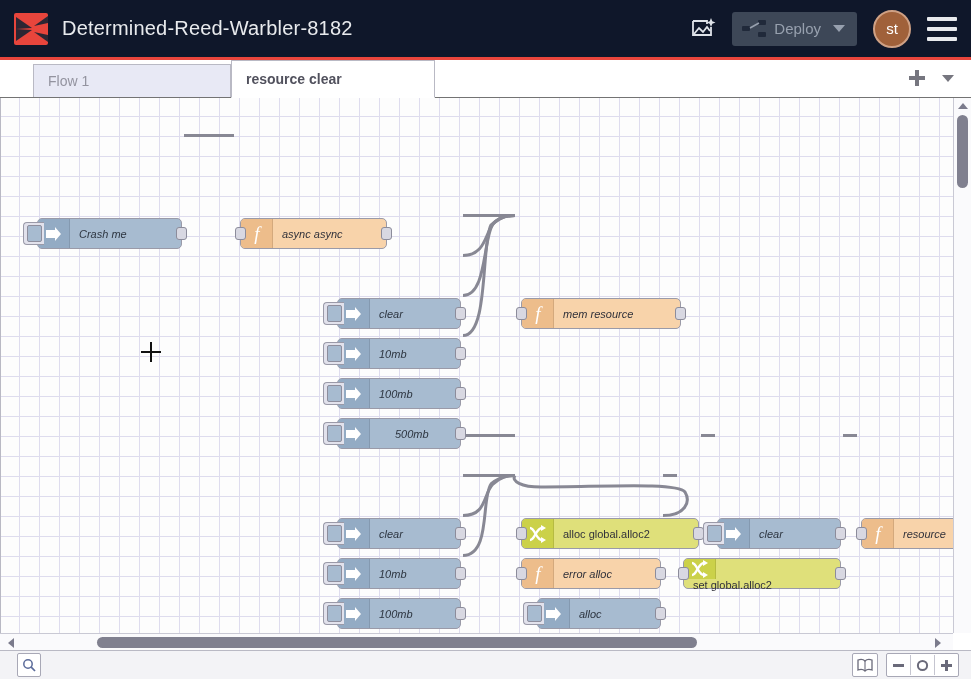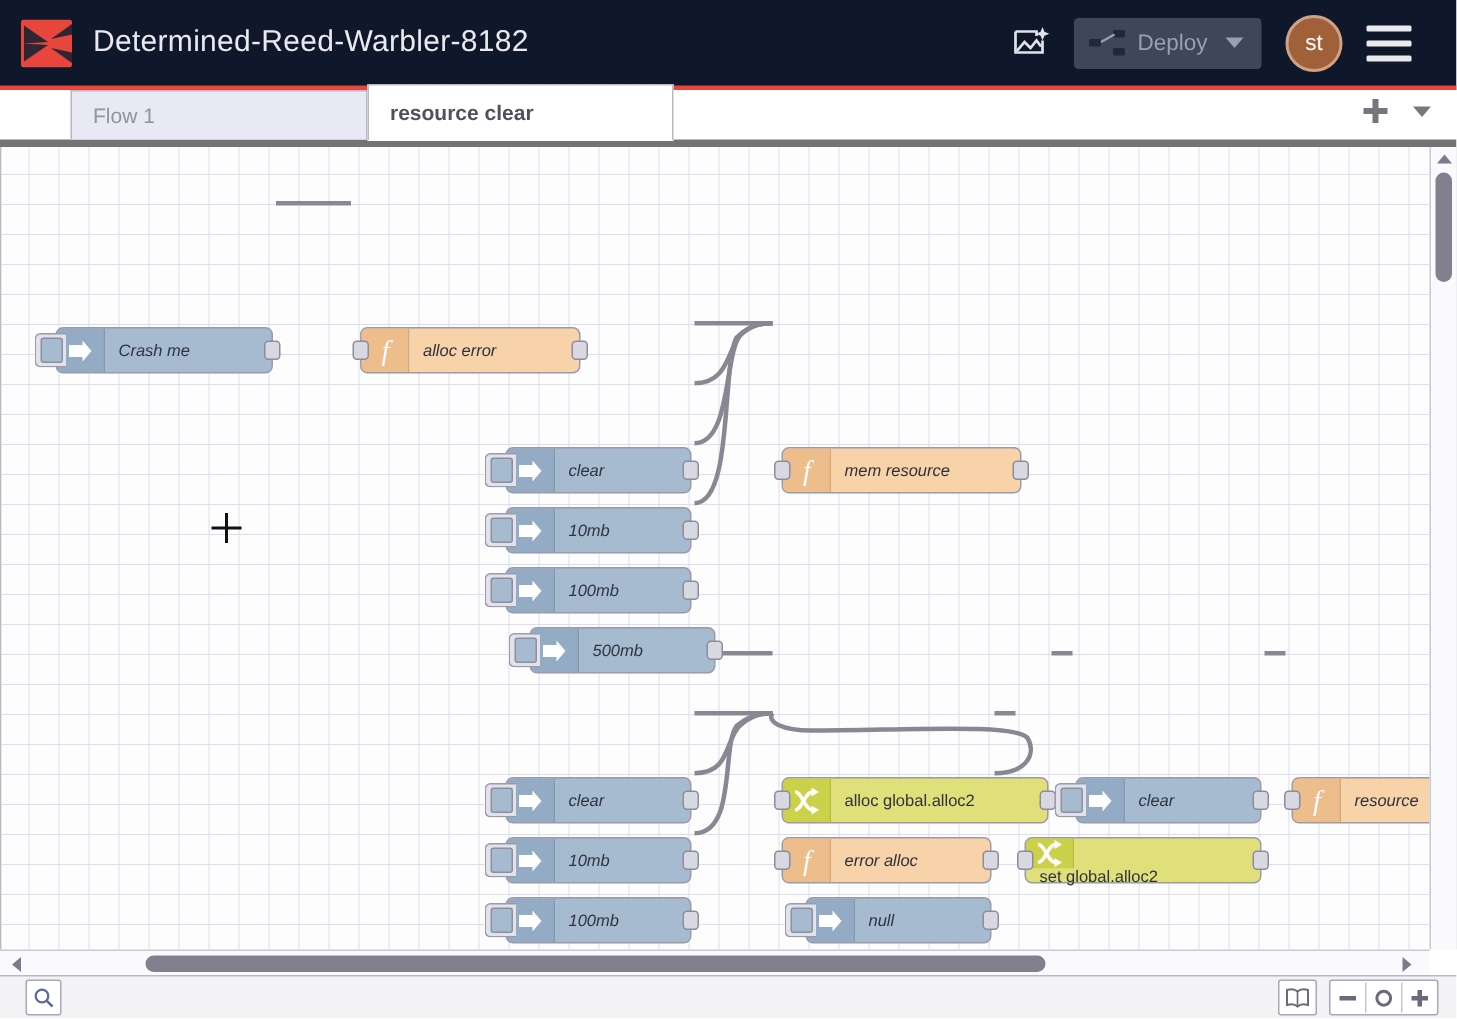--- a/index.html
+++ b/index.html
@@ -35,21 +35,21 @@
     margin-left: 14px;
     color: #e8eaed;
     font-size: 20px;
     letter-spacing: .2px;
     white-space: nowrap;
   }
   #header-right {
     margin-left: auto;
     display: flex; align-items: center;
     height: 100%;
-    padding-right: 30px;
+    padding-right: 14px;
   }
   .hdr-icon-btn {
     width: 42px; height: 42px;
     display: flex; align-items: center; justify-content: center;
     cursor: pointer;
   }
   #deploy-btn {
     margin-left: 8px;
     height: 34px;
     background: #3d4757;
@@ -92,23 +92,23 @@
   #hamburger span {
     display: block; height: 4px; width: 100%;
     background: #e8eaed; border-radius: 1px;
   }
 
   
   #tabbar {
     position: absolute; left: 0; top: 60px;
     width: 971px; height: 38px;
     background: #fff;
-    border-bottom: 5px solid #737373;
-    box-sizing: border-box;
-    display: flex; align-items: flex-end; padding-left: 14px;
+    border-bottom: 1px solid #737373;
+    box-sizing: border-box;
+    display: flex; align-items: flex-end;
   }
   .tab {
     height: 33px;
     box-sizing: border-box;
     display: flex; align-items: center;
     padding: 0 14px;
     font-size: 14px;
     cursor: pointer;
     white-space: nowrap;
     border: 1px solid #b9b9c4;
@@ -474,21 +474,21 @@
         <div class="lbl">Crash me</div>
         <div class="port out"></div>
       </div>
 
       <div class="node fn" style="left:239px; top:120px; width:147px;">
         <div class="ico">
           <svg width="18" height="20" viewBox="0 0 18 20">
             <text x="9" y="16" font-family="Liberation Serif, serif" font-size="19" font-style="italic" fill="#fff" text-anchor="middle">f</text>
           </svg>
         </div>
-        <div class="lbl">alloc error</div>
+        <div class="lbl">async async</div>
         <div class="port in"></div>
         <div class="port out"></div>
       </div>
 
       <div class="node inject" style="left:336px; top:200px; width:124px;">
         <div class="inject-btn">
             <i></i>
           </div>
         <div class="ico">
           <svg width="18" height="18" viewBox="0 0 18 18">
@@ -518,21 +518,21 @@
           </div>
         <div class="ico">
           <svg width="18" height="18" viewBox="0 0 18 18">
               <path d="M1 5 h9 V2 l6 7 -6 7 v-3 H1 Z" fill="#fff"></path>
             </svg>
         </div>
         <div class="lbl">100mb</div>
         <div class="port out"></div>
       </div>
 
-      <div class="node inject" style="left:352px; top:320px; width:124px;">
+      <div class="node inject" style="left:336px; top:320px; width:124px;gap:16px;">
         <div class="inject-btn">
             <i></i>
           </div>
         <div class="ico">
           <svg width="18" height="18" viewBox="0 0 18 18">
               <path d="M1 5 h9 V2 l6 7 -6 7 v-3 H1 Z" fill="#fff"></path>
             </svg>
         </div>
         <div class="lbl">500mb</div>
         <div class="port out"></div>
@@ -629,21 +629,21 @@
 
       <div class="node inject" style="left:536px; top:500px; width:124px;">
         <div class="inject-btn">
             <i></i>
           </div>
         <div class="ico">
           <svg width="18" height="18" viewBox="0 0 18 18">
               <path d="M1 5 h9 V2 l6 7 -6 7 v-3 H1 Z" fill="#fff"></path>
             </svg>
         </div>
-        <div class="lbl">null</div>
+        <div class="lbl">alloc</div>
         <div class="port out"></div>
       </div>
 
       <div class="node inject" style="left:716px; top:420px; width:124px;">
         <div class="inject-btn">
             <i></i>
           </div>
         <div class="ico">
           <svg width="18" height="18" viewBox="0 0 18 18">
               <path d="M1 5 h9 V2 l6 7 -6 7 v-3 H1 Z" fill="#fff"></path>

